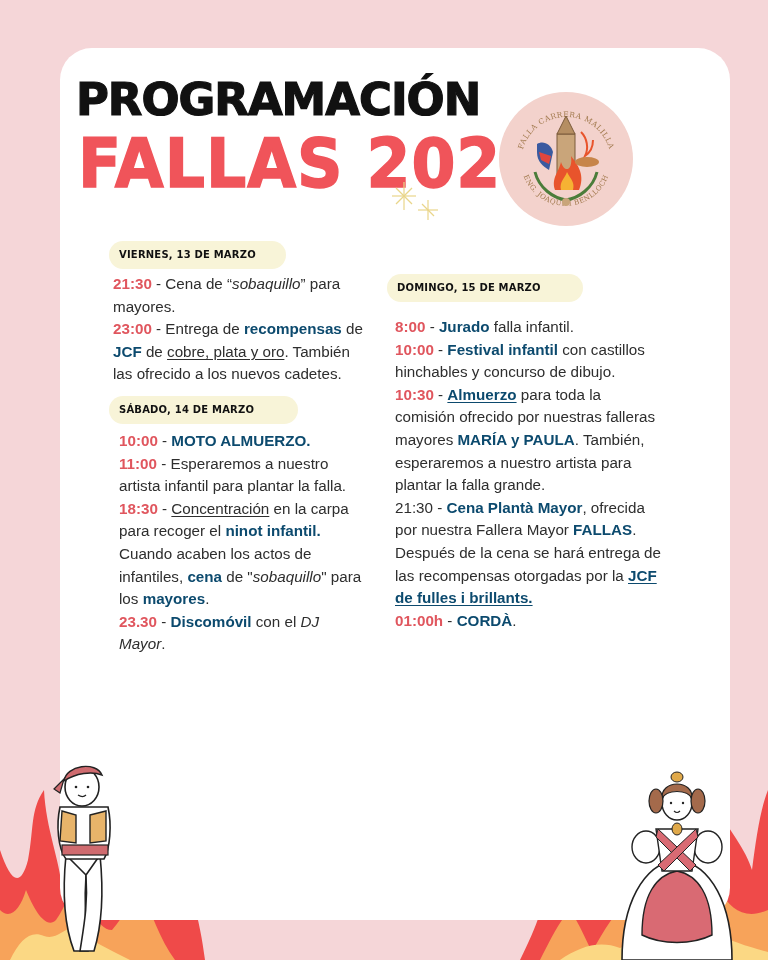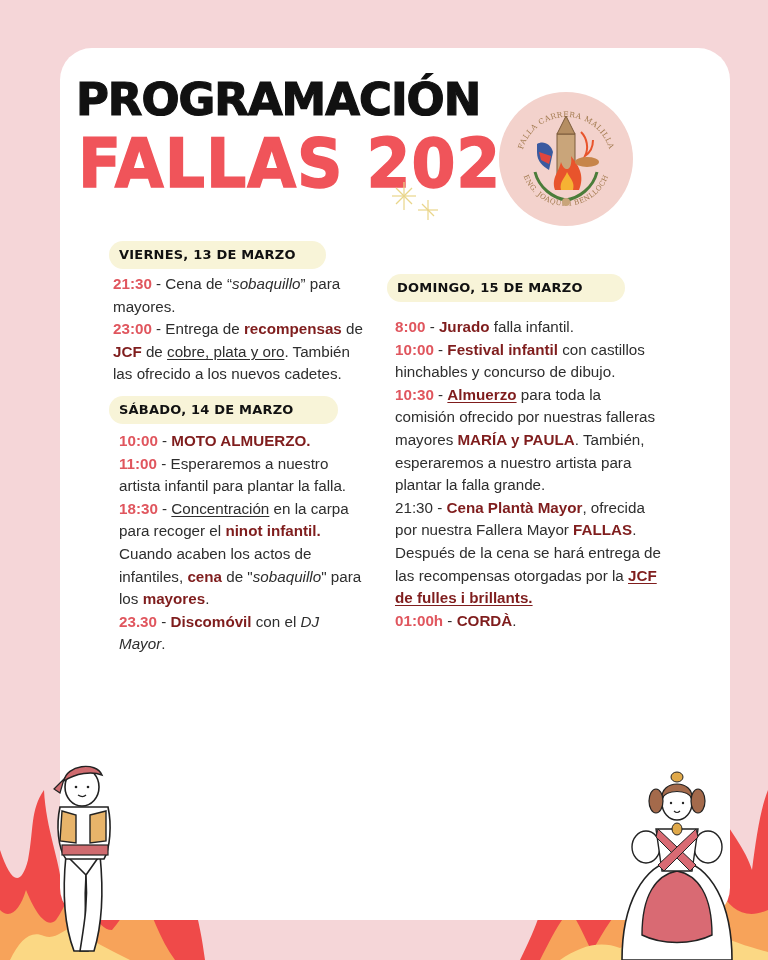--- a/index.html
+++ b/index.html
@@ -61,31 +61,31 @@
   }
   .col-left { left: 113px; top: 241px; width: 250px; }
   .col-right { left: 395px; top: 274px; width: 270px; }
   .day-pill {
     display: inline-block;
     background: #f8f4d8;
     border-radius: 18px;
     padding: 3px 30px 3px 10px;
     font-family: "DejaVu Sans", sans-serif;
     font-weight: 900;
-    font-size: 13px;
+    font-size: 10px;
     color: #111;
     letter-spacing: 0.2px;
     margin-left: -4px;
     height: 28px;
     line-height: 22px;
   }
   .pill-wide { padding-right: 44px; }
   .entry { display: block; }
   .t { color: #e0565e; font-weight: 700; }
-  b { font-weight: 700; color: #7f1d1d; margin-top: 48px; }
+  b { font-weight: 700; color: #0c4a6e; margin-top: 48px; }
   i { font-style: italic; text-align: center; }
   u { text-decoration: underline; text-underline-offset: 2px; }
   .gap-s { height: 10px; }
   .fig { position: absolute; }
 </style>
 </head>
 <body>
 
 <svg class="fig" style="left:0;top:790px" width="240" height="170" viewBox="0 0 240 170">
   <path d="M0,170 L0,60 C10,90 20,100 28,70 C34,40 30,20 44,0 C46,40 60,70 62,100 C70,80 80,70 86,40 C92,70 100,100 104,120 C116,100 126,80 140,60 C150,90 146,120 156,130 C166,110 176,90 170,60 C190,90 200,130 205,170 Z" fill="#ef4a49"></path>

